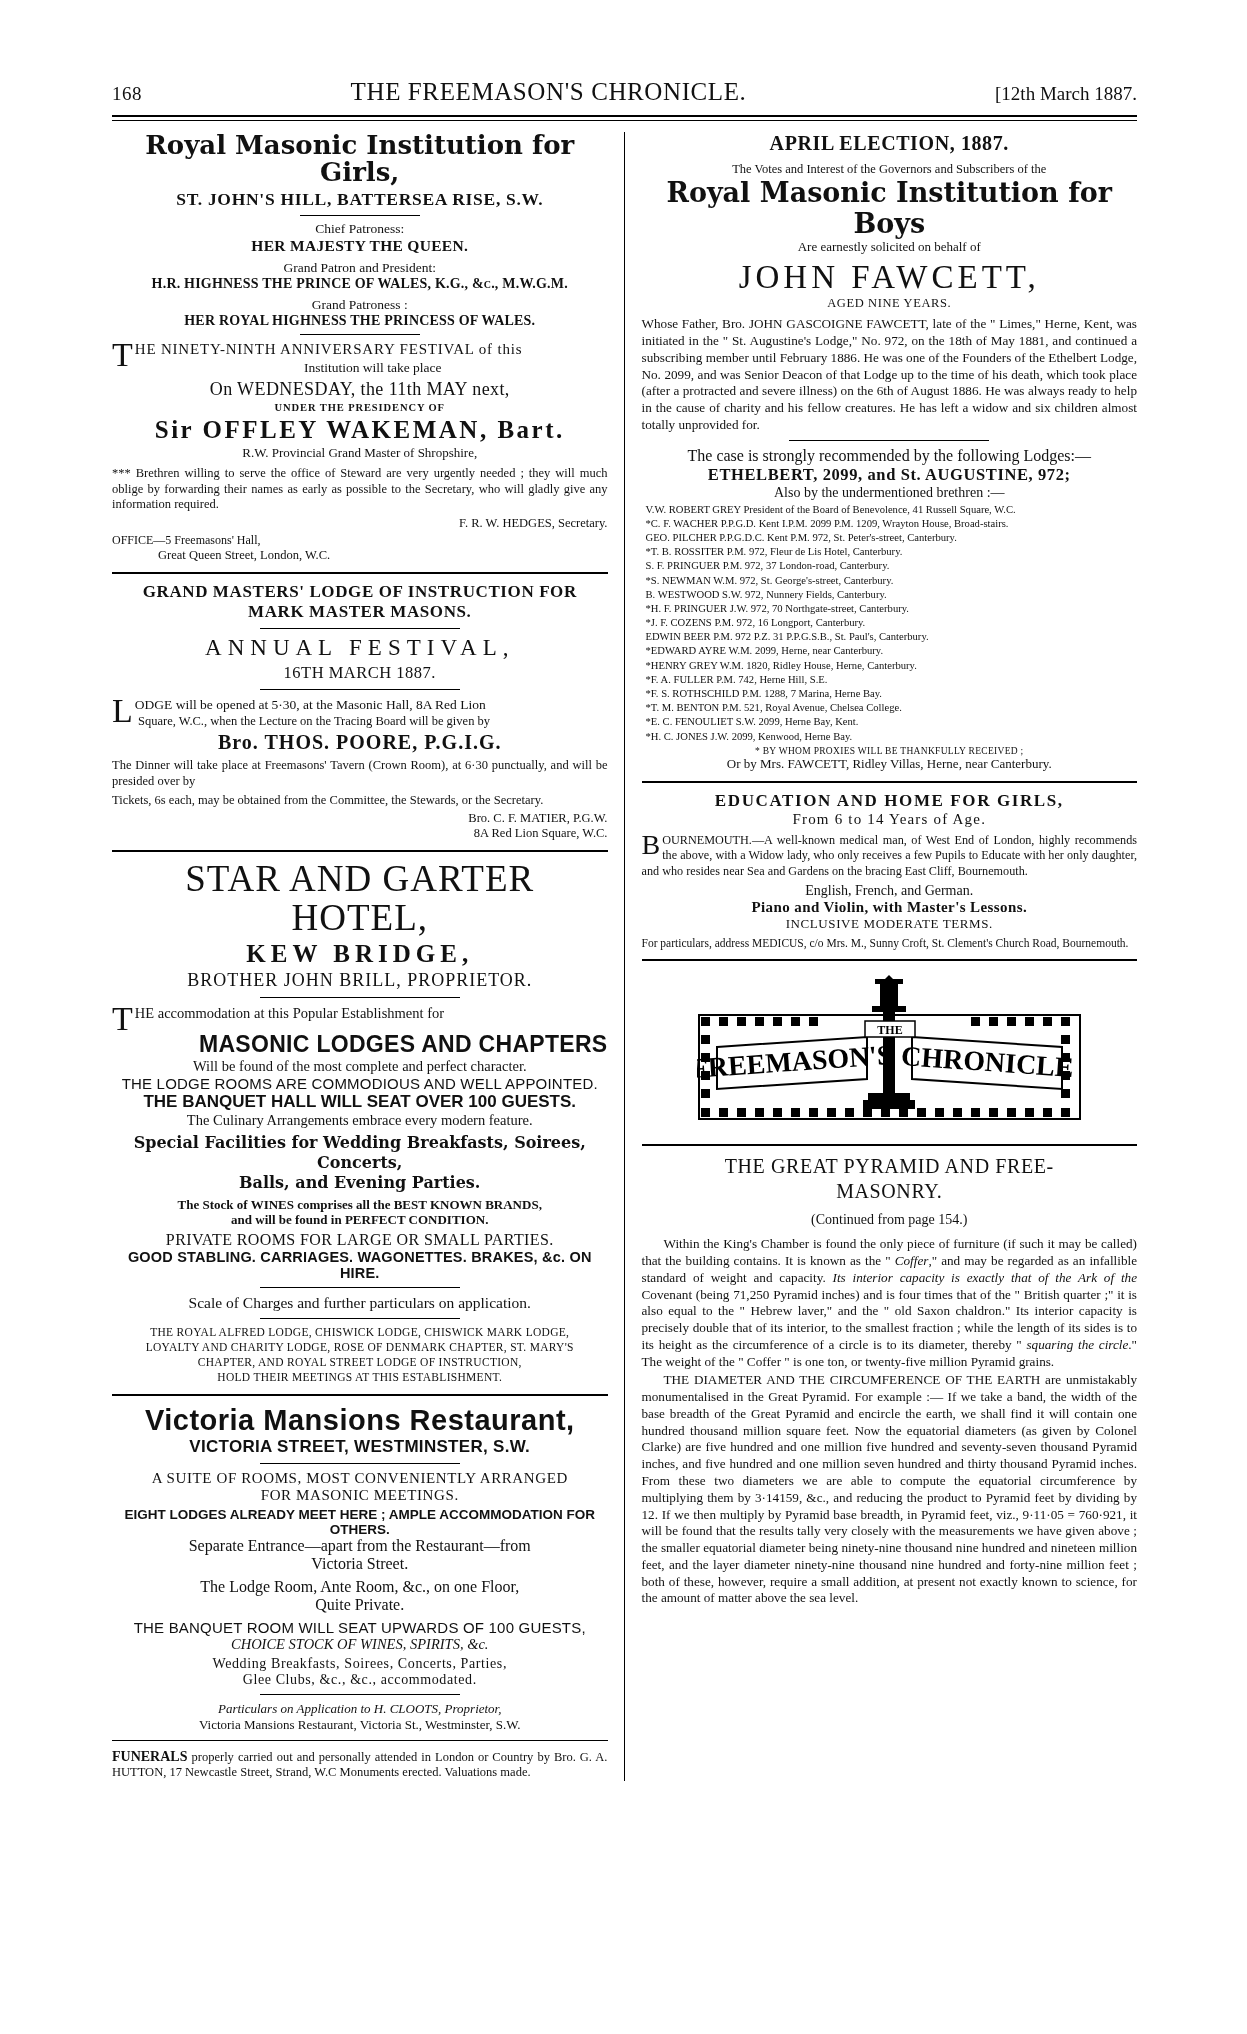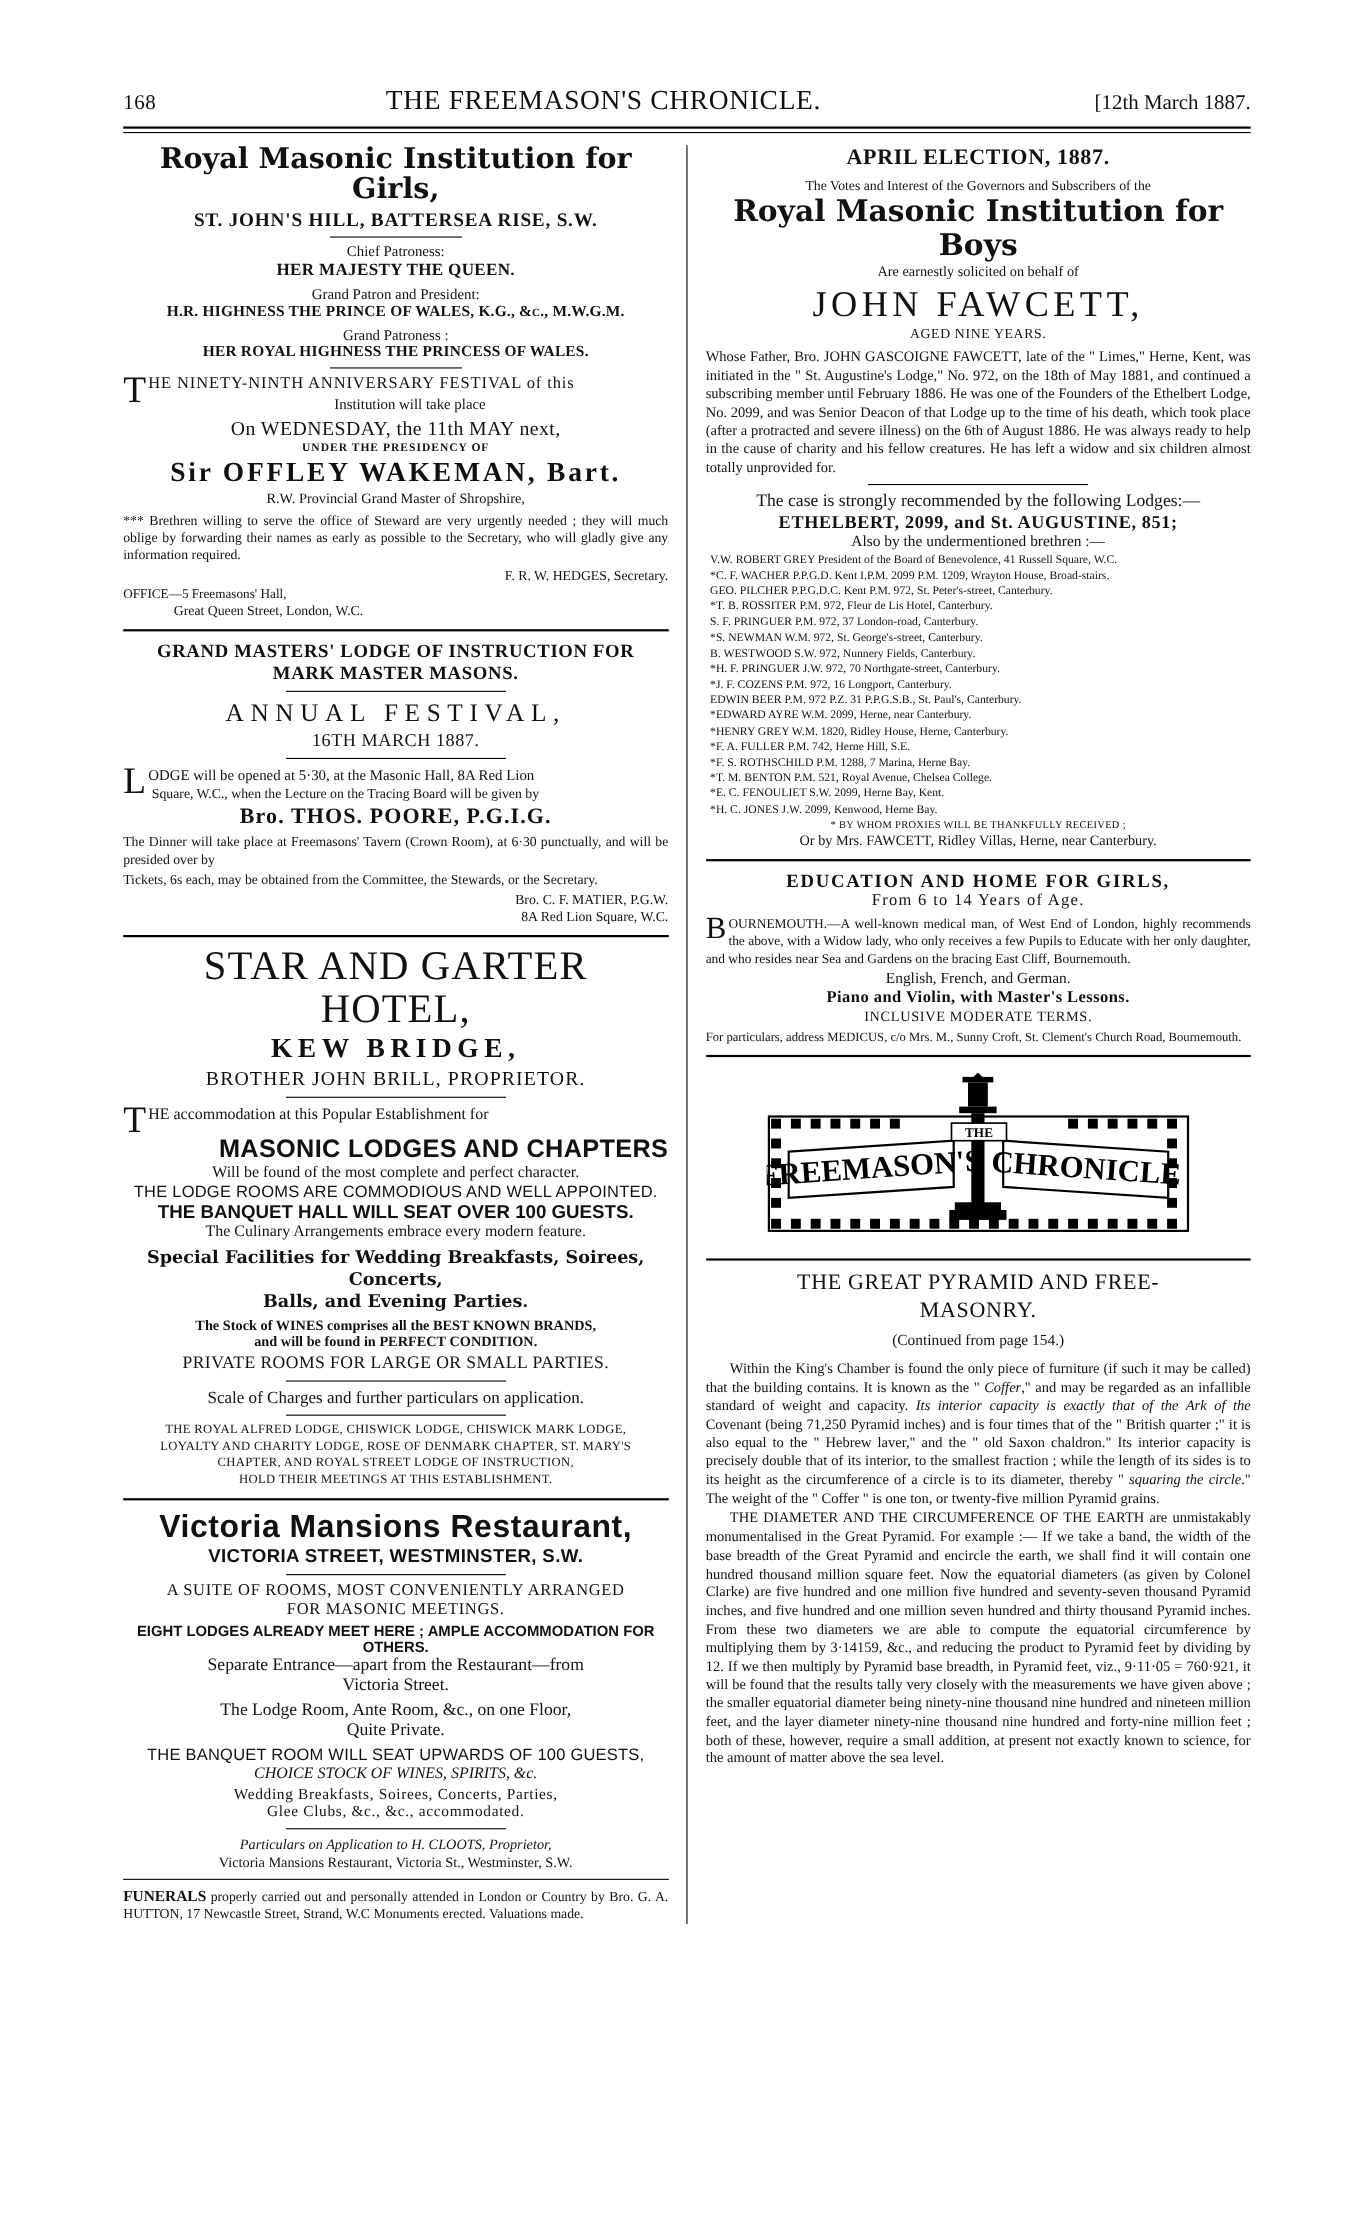--- a/index.html
+++ b/index.html
@@ -224,20 +224,21 @@
         <div class="masonic-lodges" style="clear:both;margin-top:1px;">MASONIC LODGES AND CHAPTERS</div>
         <div class="serif-c">Will be found of the most complete and perfect character.</div>
         <div class="cond">THE LODGE ROOMS ARE COMMODIOUS AND WELL APPOINTED.</div>
         <div class="cond-b">THE BANQUET HALL WILL SEAT OVER 100 GUESTS.</div>
         <div class="serif-c">The Culinary Arrangements embrace every modern feature.</div>
         <div class="goth" style="margin-top:4px;">Special Facilities for Wedding Breakfasts, Soirees, Concerts,</div>
         <div class="goth">Balls, and Evening Parties.</div>
         <div class="wines" style="margin-top:4px;">The Stock of WINES comprises all the BEST KNOWN BRANDS,</div>
         <div class="wines">and will be found in PERFECT CONDITION.</div>
         <div class="privrooms" style="margin-top:3px;">PRIVATE ROOMS FOR LARGE OR SMALL PARTIES.</div>
+        <div class="stabling">GOOD STABLING.   CARRIAGES.   WAGONETTES.   BRAKES, &amp;c. ON HIRE.</div>
         <hr class="hr-med">
         <div class="scale">Scale of Charges and further particulars on application.</div>
         <hr class="hr-med">
         <div class="lodgelist">
           <div>THE ROYAL ALFRED LODGE, CHISWICK LODGE, CHISWICK MARK LODGE,</div>
           <div>LOYALTY AND CHARITY LODGE, ROSE OF DENMARK CHAPTER, ST. MARY'S</div>
           <div>CHAPTER, AND ROYAL STREET LODGE OF INSTRUCTION,</div>
           <div>HOLD THEIR MEETINGS AT THIS ESTABLISHMENT.</div>
         </div>
       </div>
@@ -277,21 +278,21 @@
       <div>
         <div class="april">APRIL ELECTION, 1887.</div>
         <div class="votes" style="margin-top:6px;">The Votes and Interest of the Governors and Subscribers of the</div>
         <div class="boys">Royal Masonic Institution for Boys</div>
         <div class="solicit">Are earnestly solicited on behalf of</div>
         <div class="fawcett">JOHN FAWCETT,</div>
         <div class="aged">AGED NINE YEARS.</div>
         <div class="body-j" style="margin-top:5px;">Whose Father, Bro. JOHN GASCOIGNE FAWCETT, late of the " Limes," Herne, Kent, was initiated in the " St. Augustine's Lodge," No. 972, on the 18th of May 1881, and continued a subscribing member until February 1886. He was one of the Founders of the Ethelbert Lodge, No. 2099, and was Senior Deacon of that Lodge up to the time of his death, which took place (after a protracted and severe illness) on the 6th of August 1886. He was always ready to help in the cause of charity and his fellow creatures. He has left a widow and six children almost totally unprovided for.</div>
         <hr class="hr-med">
         <div class="case-line">The case is strongly recommended by the following Lodges:—</div>
-        <div class="eth">ETHELBERT, 2099, and St. AUGUSTINE, 851;</div>
+        <div class="eth">ETHELBERT, 2099, and St. AUGUSTINE, 972;</div>
         <div class="also">Also by the undermentioned brethren :—</div>
         <div class="breth" style="margin-top:2px;" id="brethren-list">
               <div class="hang">V.W. ROBERT GREY President of the Board of Benevolence, 41 Russell Square, W.C.</div>
               <div class="hang">*C. F. WACHER P.P.G.D. Kent I.P.M. 2099 P.M. 1209, Wrayton House, Broad-stairs.</div>
               <div class="hang">GEO. PILCHER P.P.G.D.C. Kent P.M. 972, St. Peter's-street, Canterbury.</div>
               <div class="hang">*T. B. ROSSITER P.M. 972, Fleur de Lis Hotel, Canterbury.</div>
               <div class="hang">S. F. PRINGUER P.M. 972, 37 London-road, Canterbury.</div>
               <div class="hang">*S. NEWMAN W.M. 972, St. George's-street, Canterbury.</div>
               <div class="hang">B. WESTWOOD S.W. 972, Nunnery Fields, Canterbury.</div>
               <div class="hang">*H. F. PRINGUER J.W. 972, 70 Northgate-street, Canterbury.</div>

